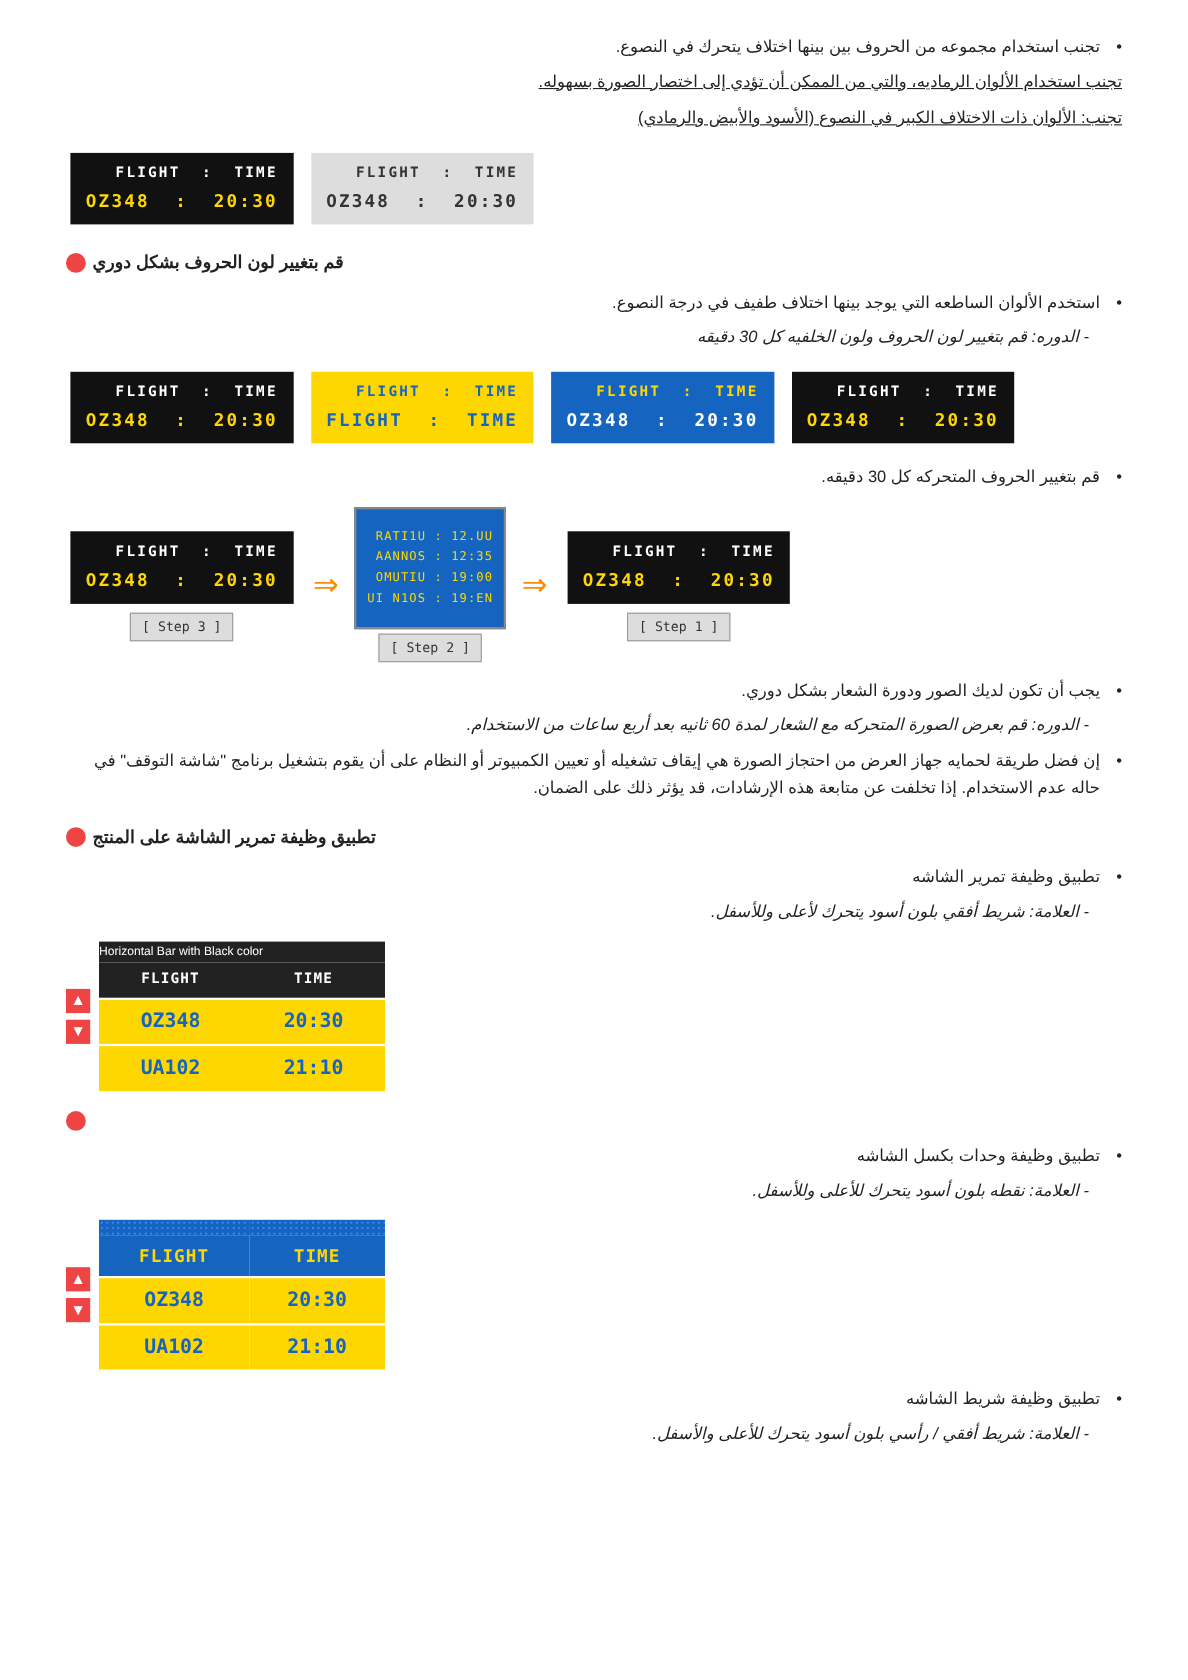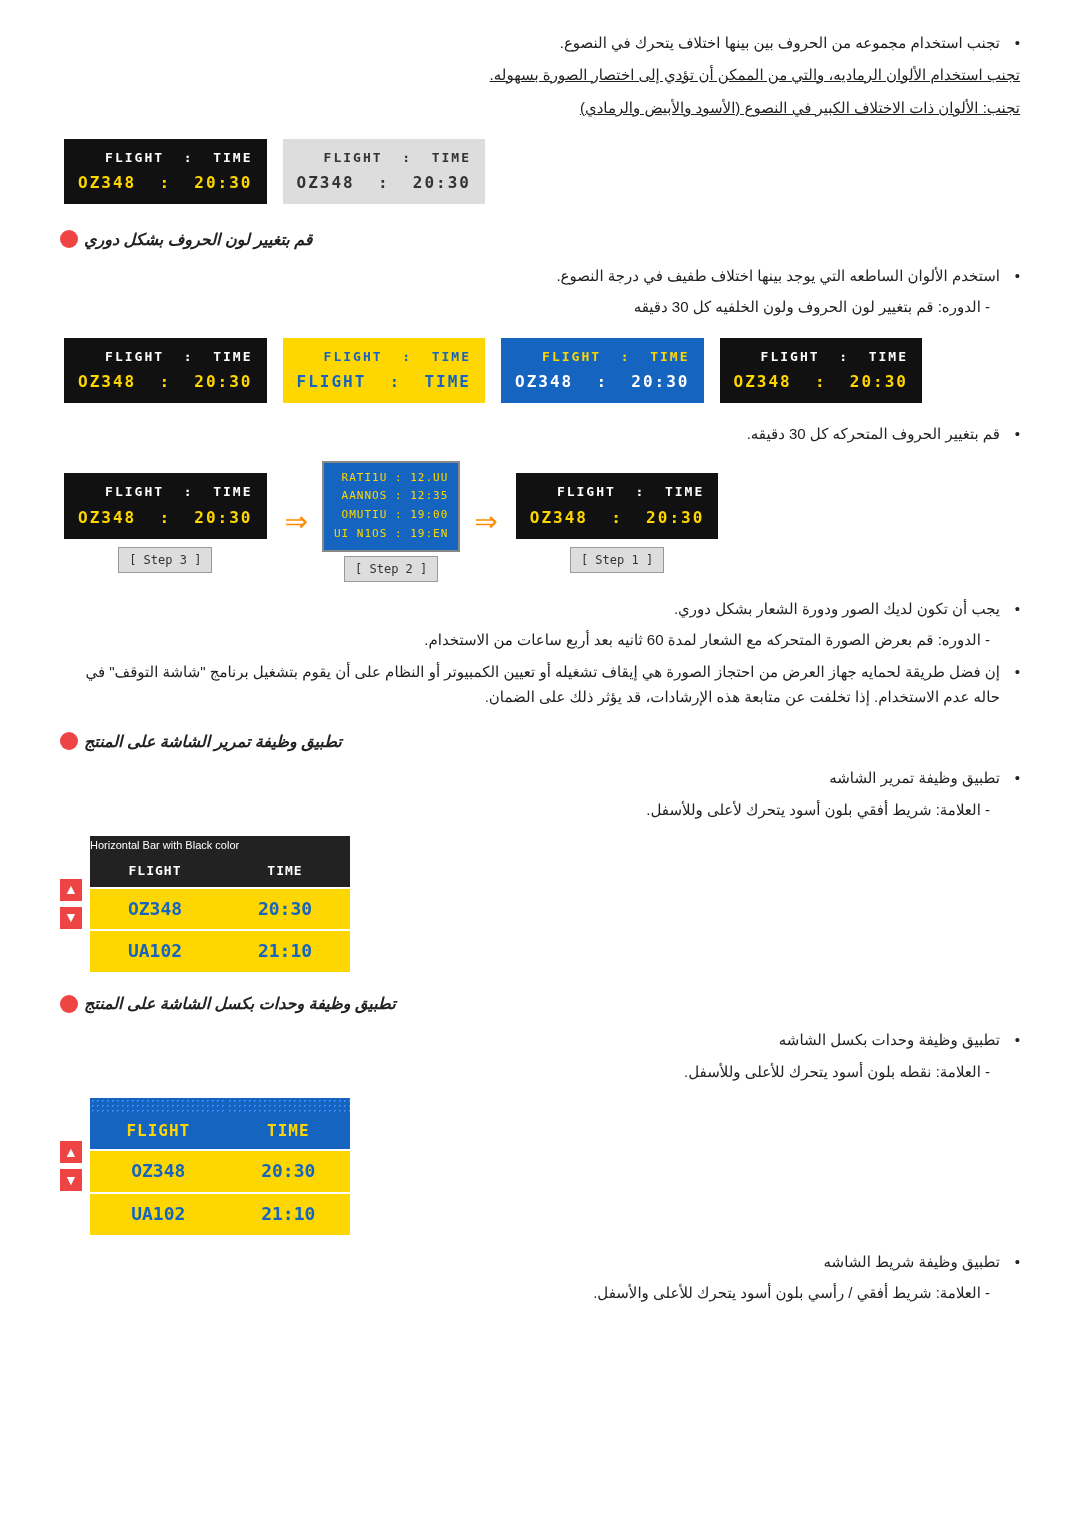--- a/index.html
+++ b/index.html
@@ -19,30 +19,30 @@
       position: relative;
     }
     .bullet-item::before {
       content: "•";
       position: absolute;
       right: 0;
     }
     .sub-bullet {
       padding-right: 30px;
       margin-bottom: 6px;
+      font-style: italic;
     }
     .section-title {
       font-weight: bold;
       font-size: 16px;
       margin: 18px 0 10px 0;
       display: flex;
       align-items: center;
       gap: 6px;
       justify-content: flex-end;
-      font-style: italic;
     }
     .section-icon {
       width: 18px; height: 18px;
       background: #e44;
       border-radius: 50%;
       display: inline-block;
       flex-shrink: 0;
     }
     
     .flight-box {
@@ -249,21 +249,21 @@
       font-weight: bold;
       font-size: 16px;
       padding: 5px 18px;
       text-align: center;
       letter-spacing: 1px;
     }
     
     .scrambled-box {
       background: #1565C0;
       border: 2px solid #888;
-      padding: 6px 10px;
+      padding: 16px 10px;
       font-family: monospace;
       font-size: 11px;
       color: #FFD700;
       letter-spacing: 1px;
     }
     .scrambled-box .line {
       white-space: nowrap;
     }
     .content-block {
       margin-bottom: 8px;
@@ -406,21 +406,20 @@
     </tr>
     <tr class="data-row">
       <td>UA102</td>
       <td>21:10</td>
     </tr>
   </tbody>
     </table>
 </div>
 
 <div class="section-title">
-  <span>تطبيق وظيفة وحدات بكسل الشاشة على المنتج</span>
   <span class="section-icon"></span>
 </div>
 
 <div class="bullet-item">
   <span>تطبيق وظيفة وحدات بكسل الشاشه</span>
 </div>
 <div class="sub-bullet">
   <span>- العلامة: نقطه بلون أسود يتحرك للأعلى وللأسفل.</span>
 </div>
 

